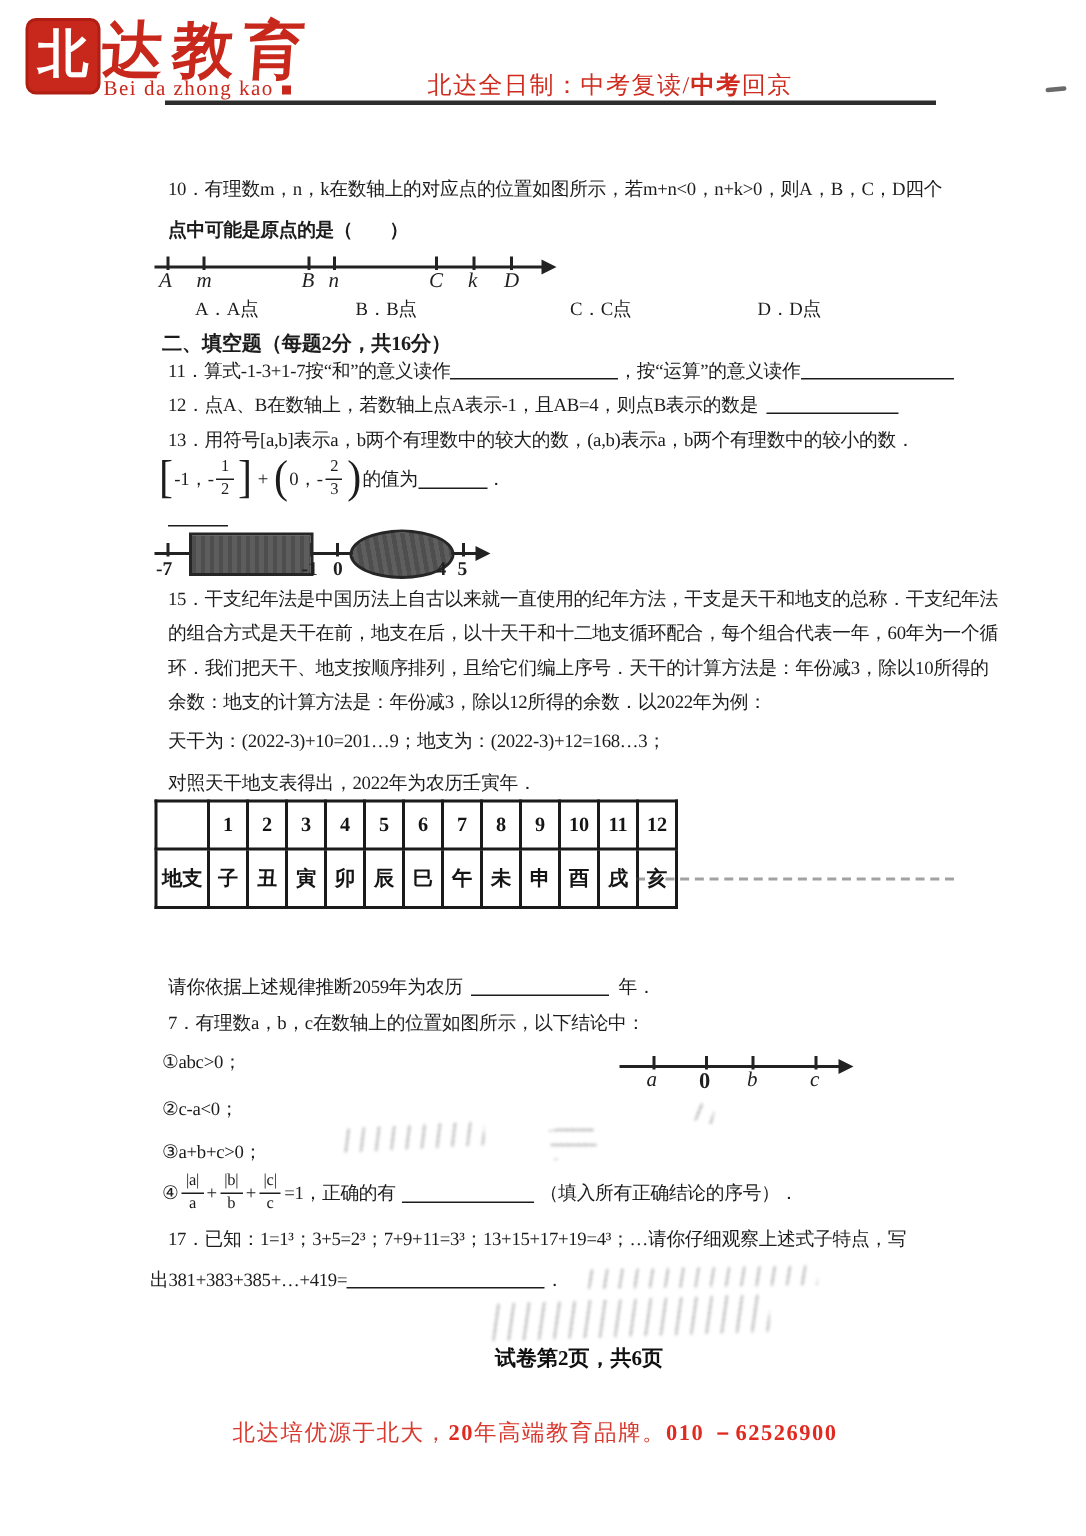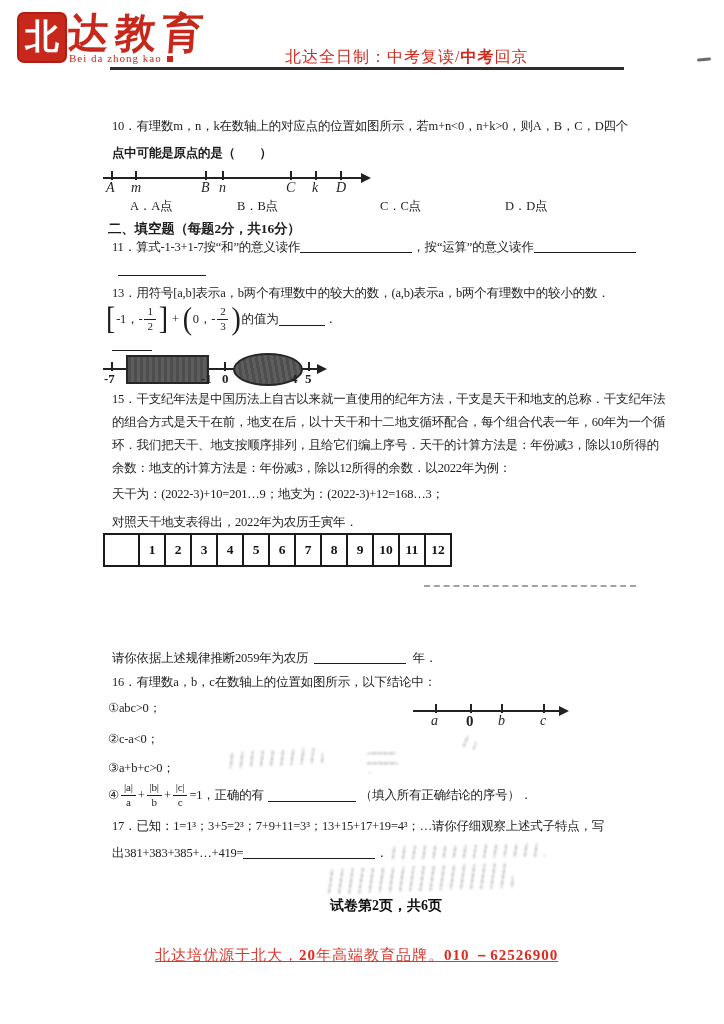--- a/index.html
+++ b/index.html
@@ -15,21 +15,21 @@
   
   .stamp{
     position:absolute;left:17px;top:12px;width:46px;height:47px;
     background:#c8281c;border-radius:7px;border:2px solid #b01d12;
     color:#fff;font-size:34px;font-weight:bold;text-align:center;line-height:46px;
   }
   .brandname{
     position:absolute;left:68px;top:6px;font-size:41px;font-weight:bold;
     color:#c8281c;letter-spacing:6px;transform:skewX(-4deg);
   }
-  .pinyin{position:absolute;left:69px;top:52px;font-size:11px;color:#c8281c;letter-spacing:1px;}
+  .pinyin{position:absolute;left:69px;top:52px;font-size:14px;color:#c8281c;letter-spacing:1px;}
   .pinsq{display:inline-block;width:6px;height:6px;background:#c8281c;margin-left:5px;}
   .slogan{position:absolute;left:285px;top:47px;font-size:16px;color:#cf2b1e;letter-spacing:1px;white-space:nowrap;}
   .hline{position:absolute;left:110px;top:67px;width:514px;height:2.5px;background:#2d2d2d;}
   .tr-dash{position:absolute;left:697px;top:58px;width:14px;height:3px;background:#6a6a6a;transform:rotate(-6deg);border-radius:2px;}
   
   .nline{position:absolute;}
   .axis{position:absolute;height:2px;background:#222;}
   .tick{position:absolute;width:2px;height:9px;background:#222;}
   .arrowr{position:absolute;width:0;height:0;border-left:10px solid #222;border-top:5px solid transparent;border-bottom:5px solid transparent;}
   .nlabel{position:absolute;font-size:14px;font-style:italic;}
@@ -53,21 +53,21 @@
   table.gz .c{width:24px;}
   table.gz tr.hd td{height:30px;}
   table.gz tr.r1 td{height:34px;}
   table.gz tr.r2 td{height:37px;}
   
   .dashline{position:absolute;left:424px;top:585px;width:212px;border-top:2px dashed rgba(70,70,70,.5);filter:blur(.3px);}
   .smudge{position:absolute;opacity:.5;filter:blur(1.1px);
     background-image:repeating-linear-gradient(100deg,transparent 0 4px,#777 4px 5.5px,transparent 5.5px 10px);}
   
   .pagefoot{position:absolute;left:56px;top:897px;width:660px;text-align:center;font-size:14px;font-weight:bold;color:#101010;}
-  .brandfoot{position:absolute;left:155px;top:946px;font-size:15px;color:#d93a30;white-space:nowrap;letter-spacing:1px;text-decoration:underline;}
+  .brandfoot{position:absolute;left:155px;top:946px;font-size:15px;color:#d93a30;white-space:nowrap;letter-spacing:1px;}
   .brandfoot .b{font-weight:bold;color:#e02a20;}
 </style>
 </head>
 <body>
 
 <div>
   <div class="stamp">北</div>
   <div class="brandname">达教育</div>
   <div class="pinyin"><span>Bei da zhong kao</span><span class="pinsq"></span></div>
   <div class="slogan"><span>北达全日制：中考复读/</span><span class="bold">中考</span><span>回京</span></div>
@@ -102,21 +102,21 @@
 <span class="line" style="left:380px;top:198px;">C．C点</span>
 <span class="line" style="left:505px;top:198px;">D．D点</span>
 
 <div class="line bold" style="left:108px;top:220px;font-size:13.5px;">二、填空题（每题2分，共16分）</div>
 
 <div class="line" style="left:112px;top:239px;">
   <span>11．算式-1-3+1-7按“和”的意义读作</span><span class="blank" style="width:112px;"></span><span>，按“运算”的意义读作</span><span class="blank" style="width:102px;"></span>
 </div>
 
 <div class="line" style="left:112px;top:262px;">
-  <span class="blank" style="width:88px;margin-left:6px;"></span>
+  <span>12．点A、B在数轴上，若数轴上点A表示-1，且AB=4，则点B表示的数是</span><span class="blank" style="width:88px;margin-left:6px;"></span>
 </div>
 
 <div class="line" style="left:112px;top:285px;">13．用符号[a,b]表示a，b两个有理数中的较大的数，(a,b)表示a，b两个有理数中的较小的数．</div>
 <div class="line flexline" style="left:105px;top:300px;height:38px;">
   <span class="bigbr">[</span>
   <span>-1，-</span>
   <span class="frac">
       <span class="num">1</span>
       <span class="den">2</span>
     </span>
@@ -171,29 +171,44 @@
     <td class="c">4</td>
     <td class="c">5</td>
     <td class="c">6</td>
     <td class="c">7</td>
     <td class="c">8</td>
     <td class="c">9</td>
     <td class="c">10</td>
     <td class="c">11</td>
     <td class="c">12</td>
   </tr>
+  <tr class="r2">
+    <td class="lab">地支</td>
+    <td class="c">子</td>
+    <td class="c">丑</td>
+    <td class="c">寅</td>
+    <td class="c">卯</td>
+    <td class="c">辰</td>
+    <td class="c">巳</td>
+    <td class="c">午</td>
+    <td class="c">未</td>
+    <td class="c">申</td>
+    <td class="c">酉</td>
+    <td class="c">戌</td>
+    <td class="c">亥</td>
+  </tr>
 </tbody>
   </table>
 <div class="dashline"></div>
 
 <div class="line" style="left:112px;top:650px;">
   <span>请你依据上述规律推断2059年为农历</span><span class="blank" style="width:92px;margin:0 6px;"></span><span>年．</span>
 </div>
 
-<div class="line" style="left:112px;top:674px;">16．有理数a，b，c在数轴上的位置如图所示，以下结论中：</div>
+<div class="line" style="left:112px;top:674px;">7．有理数a，b，c在数轴上的位置如图所示，以下结论中：</div>
 <div class="line" style="left:108px;top:700px;text-align:center;">①abc&gt;0；</div>
 <div class="line" style="left:108px;top:731px;">②c-a&lt;0；</div>
 <div class="line" style="left:108px;top:760px;">③a+b+c&gt;0；</div>
 <div class="line flexline" style="left:108px;top:778px;height:34px;">
   <span>④</span>
   <span class="frac">
       <span class="num">|a|</span>
       <span class="den">a</span>
     </span>
   <span>+</span>
@@ -218,21 +233,21 @@
   <div class="tick" style="left:57px;top:7px;"></div>
   <div class="tick" style="left:88px;top:7px;"></div>
   <div class="tick" style="left:130px;top:7px;"></div>
   <span class="nlabel" style="left:18px;top:16px;">a</span>
   <span class="nlabel num" style="left:53px;top:16px;font-size:15px;">0</span>
   <span class="nlabel" style="left:85px;top:16px;">b</span>
   <span class="nlabel" style="left:127px;top:16px;">c</span>
 </div>
 
 <div class="line" style="left:112px;top:818px;">17．已知：1=1³；3+5=2³；7+9+11=3³；13+15+17+19=4³；…请你仔细观察上述式子特点，写</div>
-<div class="line" style="left:112px;top:845px;">
+<div class="line" style="left:100px;top:845px;">
   <span>出381+383+385+…+419=</span><span class="blank" style="width:132px;"></span><span>．</span>
 </div>
 
 <div class="smudge" style="left:228px;top:750px;width:95px;height:16px;transform:rotate(-3deg);"></div>
 <div class="smudge" style="left:372px;top:746px;width:20px;height:30px;transform:rotate(80deg);"></div>
 <div class="smudge" style="left:462px;top:736px;width:14px;height:12px;transform:rotate(12deg);"></div>
 <div class="smudge" style="left:390px;top:845px;width:155px;height:13px;transform:rotate(-1deg);"></div>
 <div class="smudge" style="left:328px;top:866px;width:185px;height:25px;transform:rotate(-2deg);"></div>
 
 <div class="pagefoot">试卷第2页，共6页</div>

